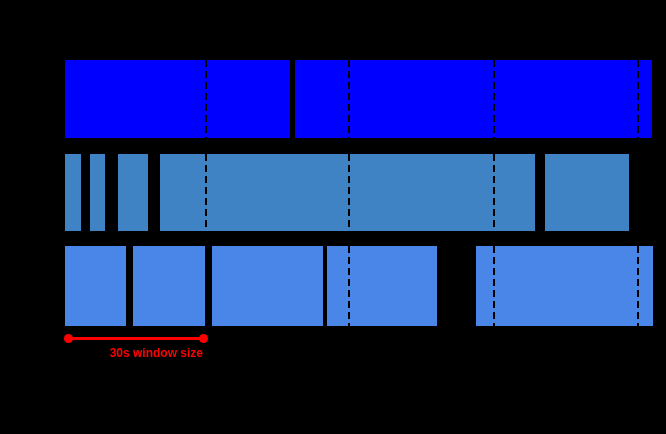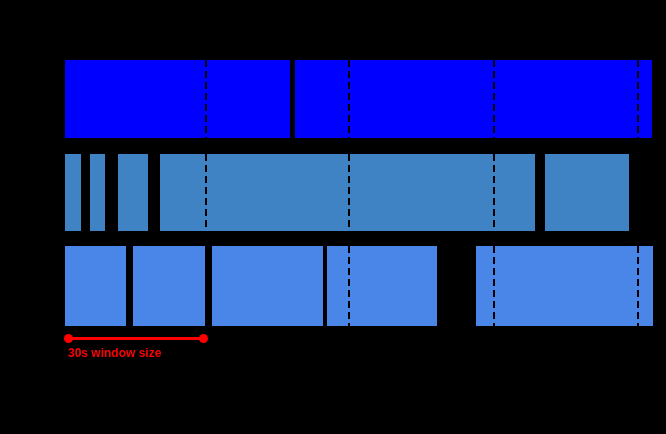--- a/index.html
+++ b/index.html
@@ -34,21 +34,21 @@
     z-index: 4;
     width: 9px;
     height: 9px;
     border-radius: 50%;
   }
   .ann-label {
     position: absolute;
     z-index: 4;
     font-size: 12px;
     font-weight: bold;
-    text-align: left;
+    text-align: right;
     letter-spacing: 0px;
     white-space: nowrap;
   }
 </style>
 </head>
 <body>
 
 <div id="stage">
   <div class="ann-line" style="left: 68px; top: 336.5px; width: 135px; background: rgb(255, 0, 0);"></div>
   <div class="ann-dot" id="dot-left" style="left: 63.5px; top: 333.5px; background: rgb(255, 0, 0);"></div>

